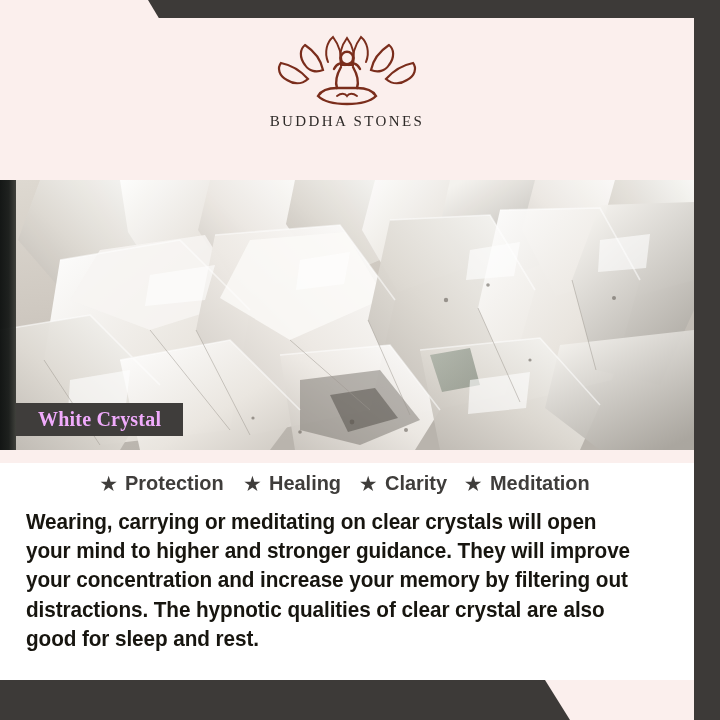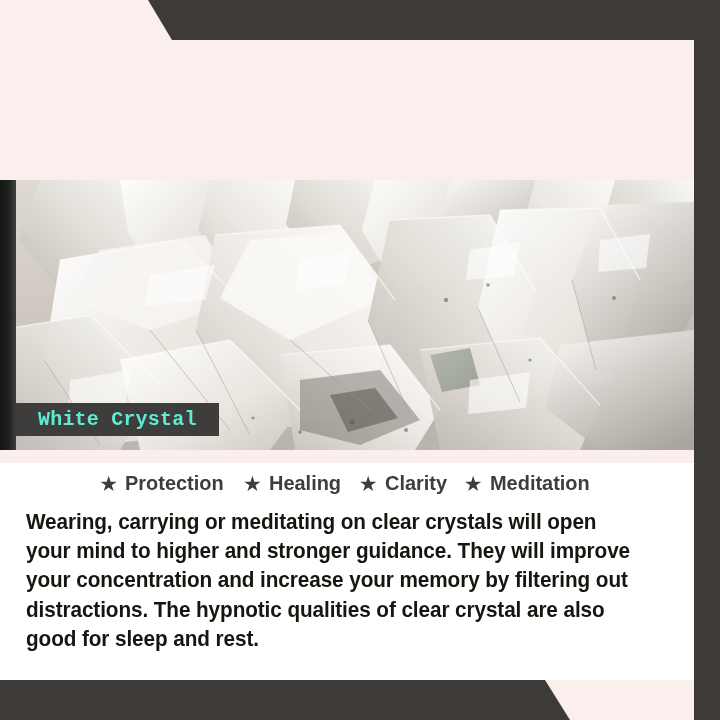--- a/index.html
+++ b/index.html
@@ -122,25 +122,25 @@
     left: 16px;
     top: 403px;
     height: 33px;
     padding: 0 22px 0 22px;
     background: #3f3d3b;
     display: flex;
     align-items: center;
     z-index: 5;
   }
   .caption-text {
-    color: #5eead4;
+    color: #f0abfc;
     font-size: 20px;
     font-weight: 700;
     letter-spacing: .2px;
-    font-family: Liberation Mono, monospace;
+    font-family: Liberation Serif, serif;
   }
 
   
   .pink-strip {
     position: absolute;
     top: 450px; left: 0;
     width: 694px; height: 13px;
     background: #fbefed;
   }
 
@@ -207,20 +207,52 @@
 </style>
 </head>
 <body>
 
 <div id="page">
 
   <div class="frame-bottom-light"></div>
   <div class="frame-top"></div>
   <div class="frame-right"></div>
 
+  <div class="header">
+    <div class="logo-wrap">
+      <svg class="logo-mark" viewBox="0 0 152 78">
+        <g fill="none" stroke="#7a2d1c" stroke-width="2.4" stroke-linecap="round">
+
+          <path d="M16 48 C 8 44, 6 36, 10 31 C 20 33, 30 39, 37 47 C 30 53, 22 52, 16 48 Z" stroke-width="2.2"></path>
+          <path d="M34 33 C 28 25, 29 17, 34 13 C 43 19, 50 28, 52 38 C 45 41, 38 39, 34 33 Z" stroke-width="2.2"></path>
+
+          <path d="M136 48 C 144 44, 146 36, 142 31 C 132 33, 122 39, 115 47 C 122 53, 130 52, 136 48 Z" stroke-width="2.2"></path>
+          <path d="M118 33 C 124 25, 123 17, 118 13 C 109 19, 102 28, 100 38 C 107 41, 114 39, 118 33 Z" stroke-width="2.2"></path>
+
+          <path d="M57 30 C 53 20, 56 10, 62 5 C 68 13, 71 23, 70 33" stroke-width="2"></path>
+
+          <path d="M95 30 C 99 20, 96 10, 90 5 C 84 13, 81 23, 82 33" stroke-width="2"></path>
+
+          <path d="M76 6 C 70 14, 68 24, 70 33 L 82 33 C 84 24, 82 14, 76 6 Z" stroke-width="2"></path>
+
+          <circle cx="76" cy="26" r="6.2" stroke-width="2.4"></circle>
+
+          <path d="M63 37 C 66 31, 71 30, 74 33" stroke-width="2.4"></path>
+          <path d="M89 37 C 86 31, 81 30, 78 33" stroke-width="2.4"></path>
+
+          <path d="M70 35 C 66 42, 64 50, 66 56 L 86 56 C 88 50, 86 42, 82 35" stroke-width="2.4"></path>
+
+          <path d="M66 56 C 57 56, 50 59, 47 64 C 53 70, 63 72, 76 72 C 89 72, 99 70, 105 64 C 102 59, 95 56, 86 56" stroke-width="2.4"></path>
+
+          <path d="M66 64 C 70 61, 74 61, 76 64 C 78 61, 82 61, 86 64" stroke-width="2"></path>
+        </g>
+      </svg>
+      <div class="logo-word">BUDDHA STONES</div>
+    </div>
+  </div>
 
 
   <div class="photo">
     <svg viewBox="0 0 694 270" preserveAspectRatio="none">
       <defs>
         <linearGradient id="bgG" x1="0" y1="0" x2="0.3" y2="1">
           <stop offset="0%" stop-color="#ded9d1"></stop>
           <stop offset="45%" stop-color="#cfc9c1"></stop>
           <stop offset="100%" stop-color="#b9b4ad"></stop>
         </linearGradient>

